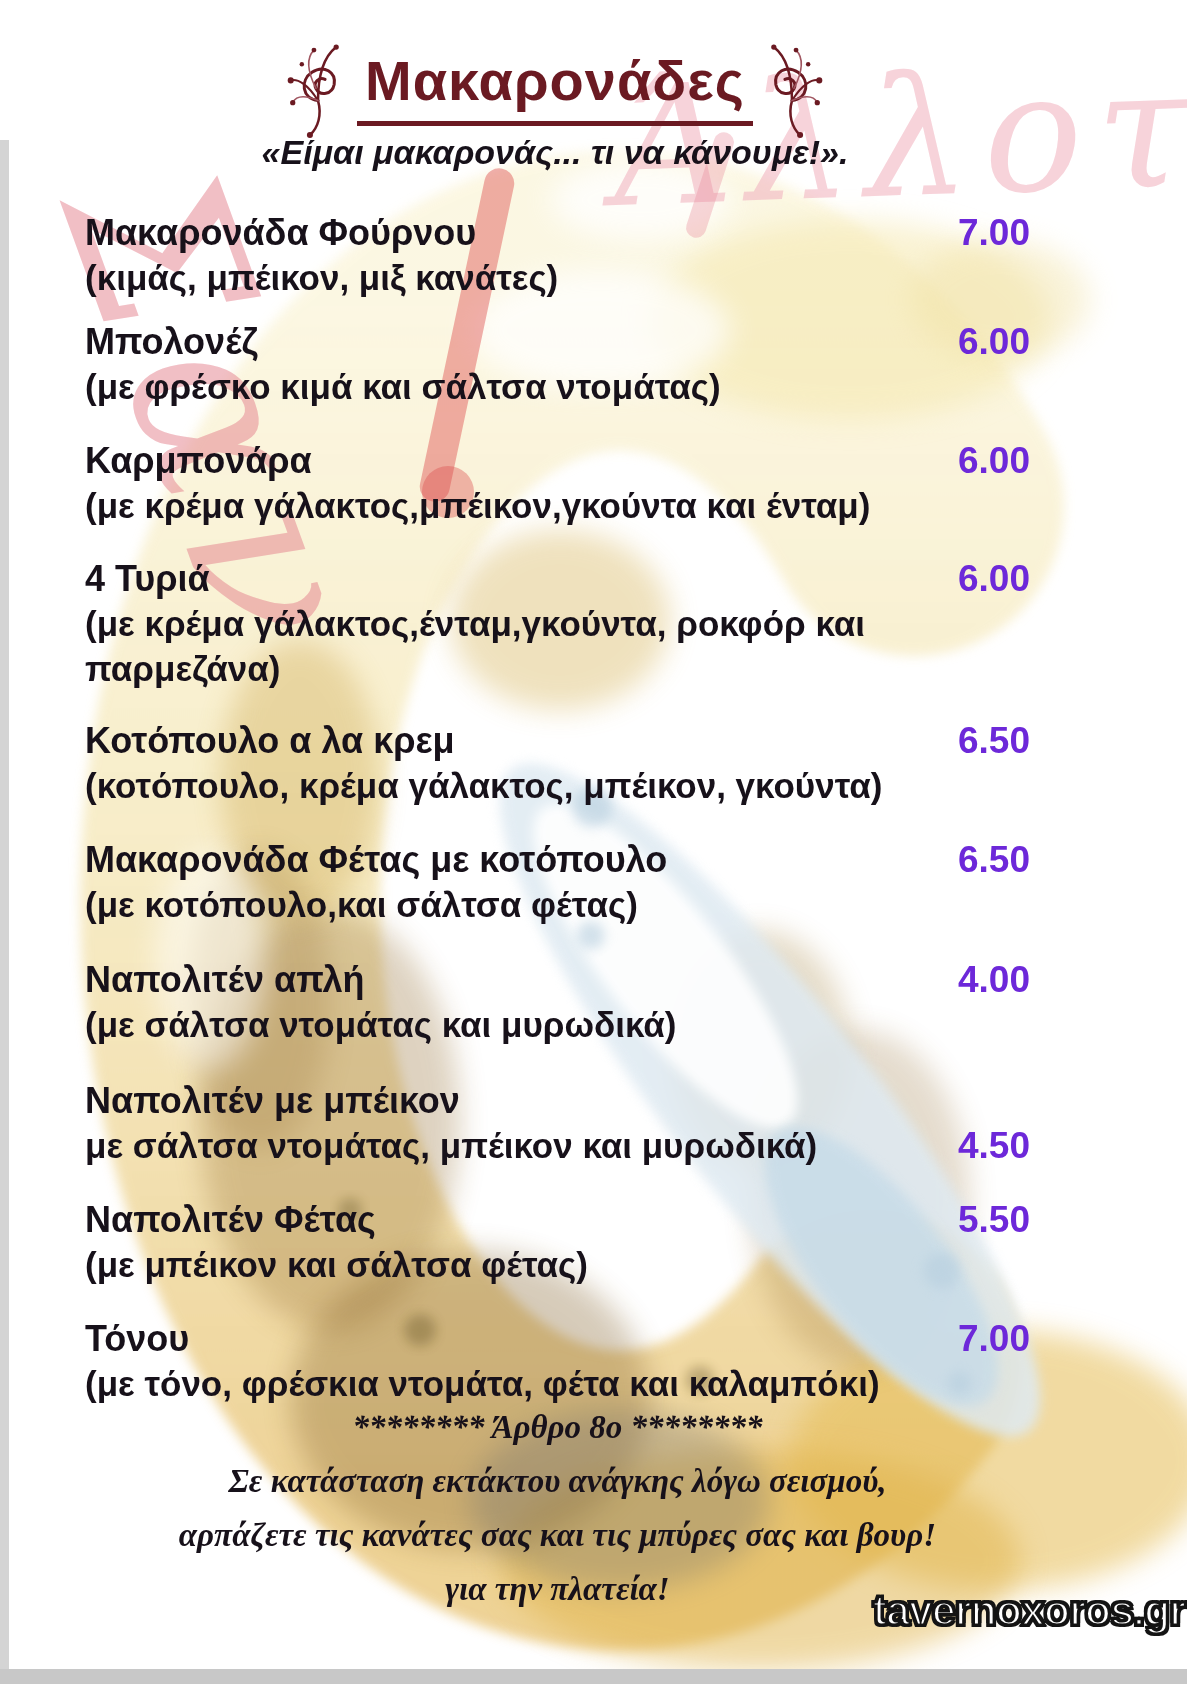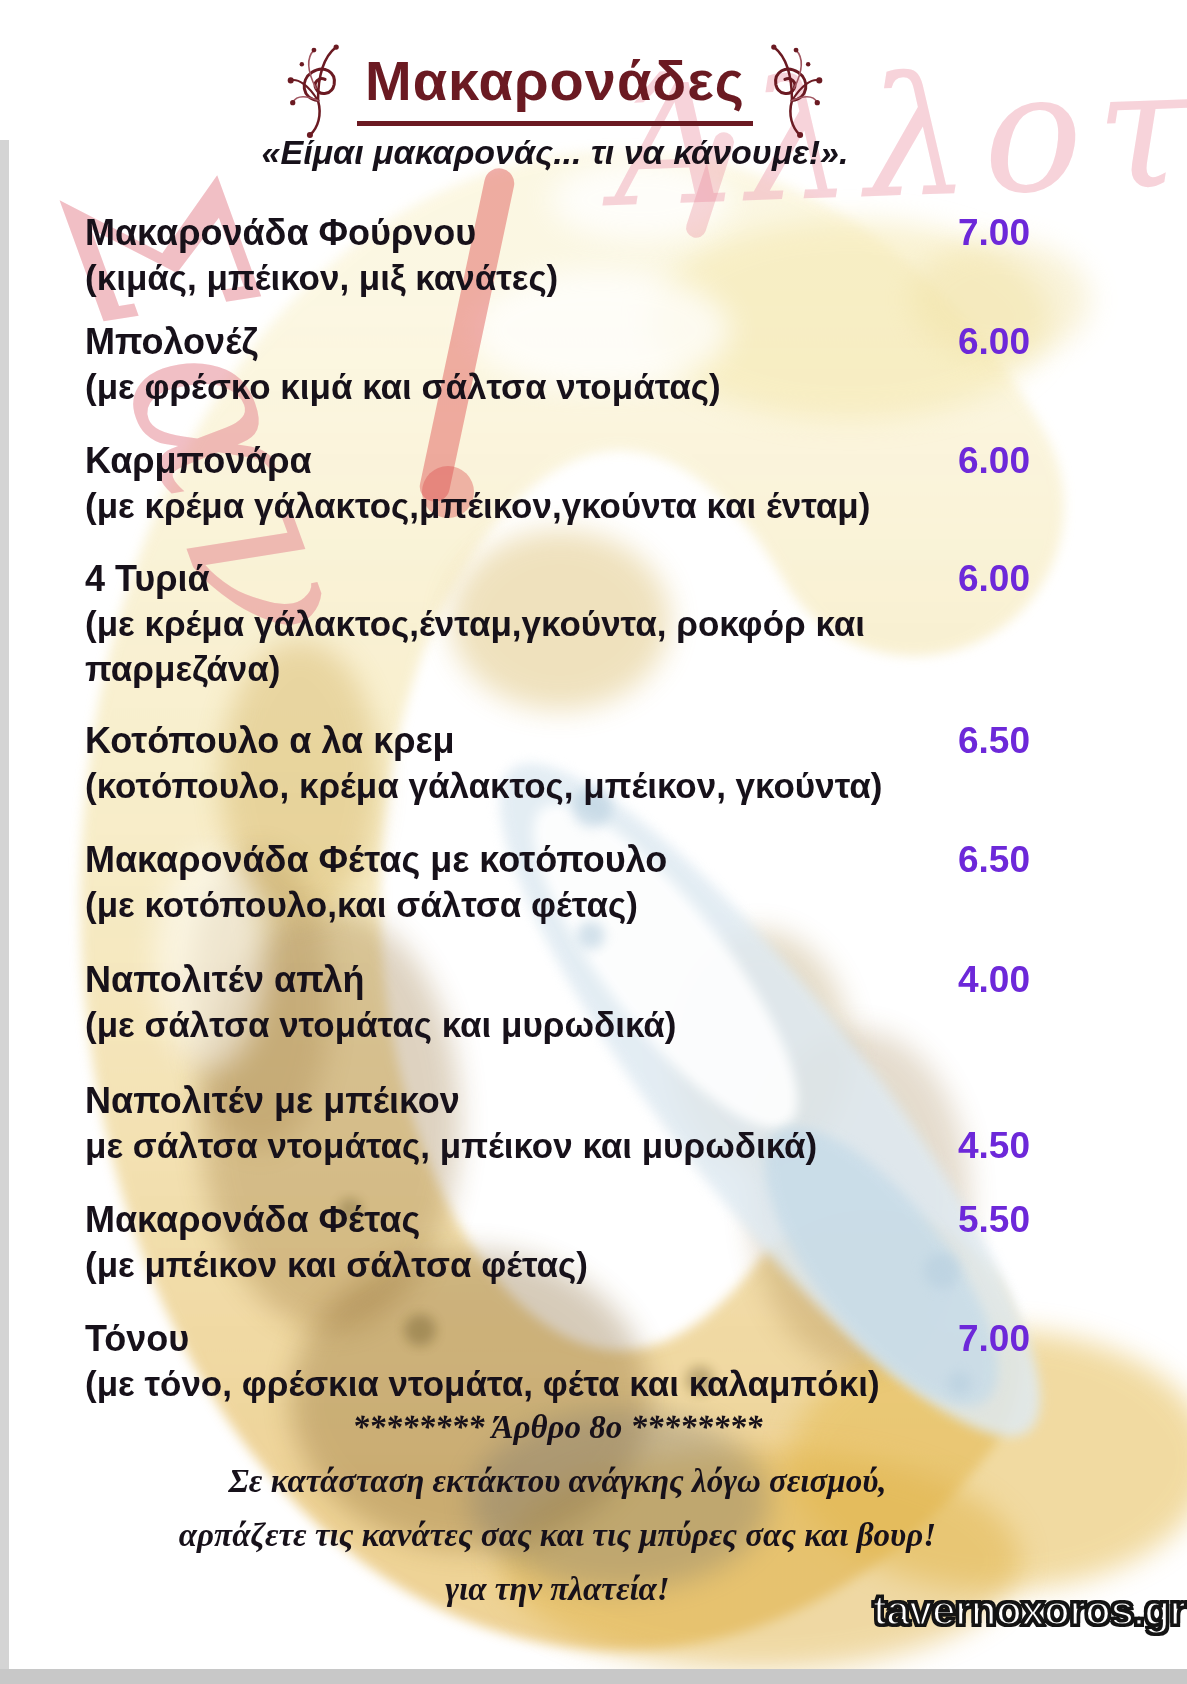--- a/index.html
+++ b/index.html
@@ -210,21 +210,21 @@
     <div class="item" style="top:1078px">
       <div class="item-text">
         <div class="item-name">Ναπολιτέν με μπέικον</div>
         <div class="item-desc">με σάλτσα ντομάτας, μπέικον και μυρωδικά)</div>
       </div>
       <div class="item-price price-low">4.50</div>
     </div>
 
     <div class="item" style="top:1197px">
       <div class="item-text">
-        <div class="item-name">Μακαρονάδα Φέτας</div>
+        <div class="item-name">Ναπολιτέν Φέτας</div>
         <div class="item-desc">(με μπέικον και σάλτσα φέτας)</div>
       </div>
       <div class="item-price">5.50</div>
     </div>
 
     <div class="item" style="top:1316px">
       <div class="item-text">
         <div class="item-name">Τόνου</div>
         <div class="item-desc">(με τόνο, φρέσκια ντομάτα, φέτα και καλαμπόκι)</div>
       </div>

